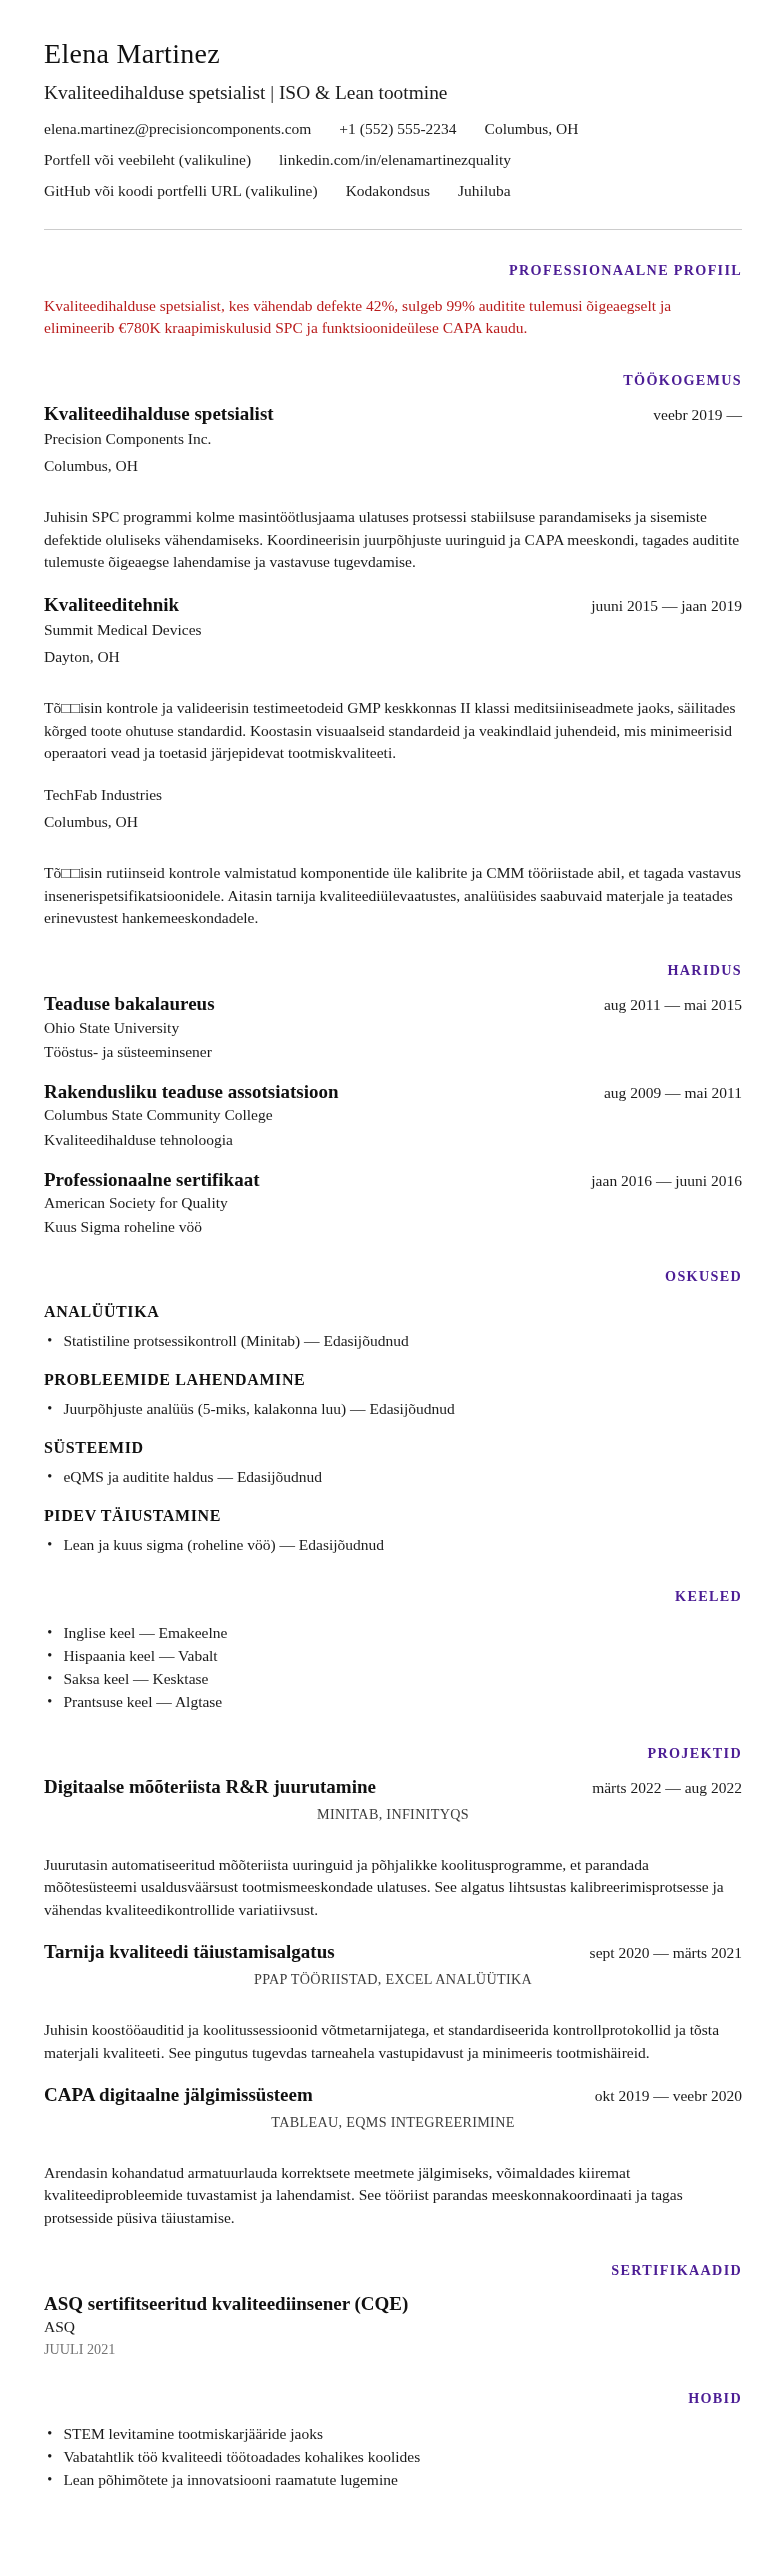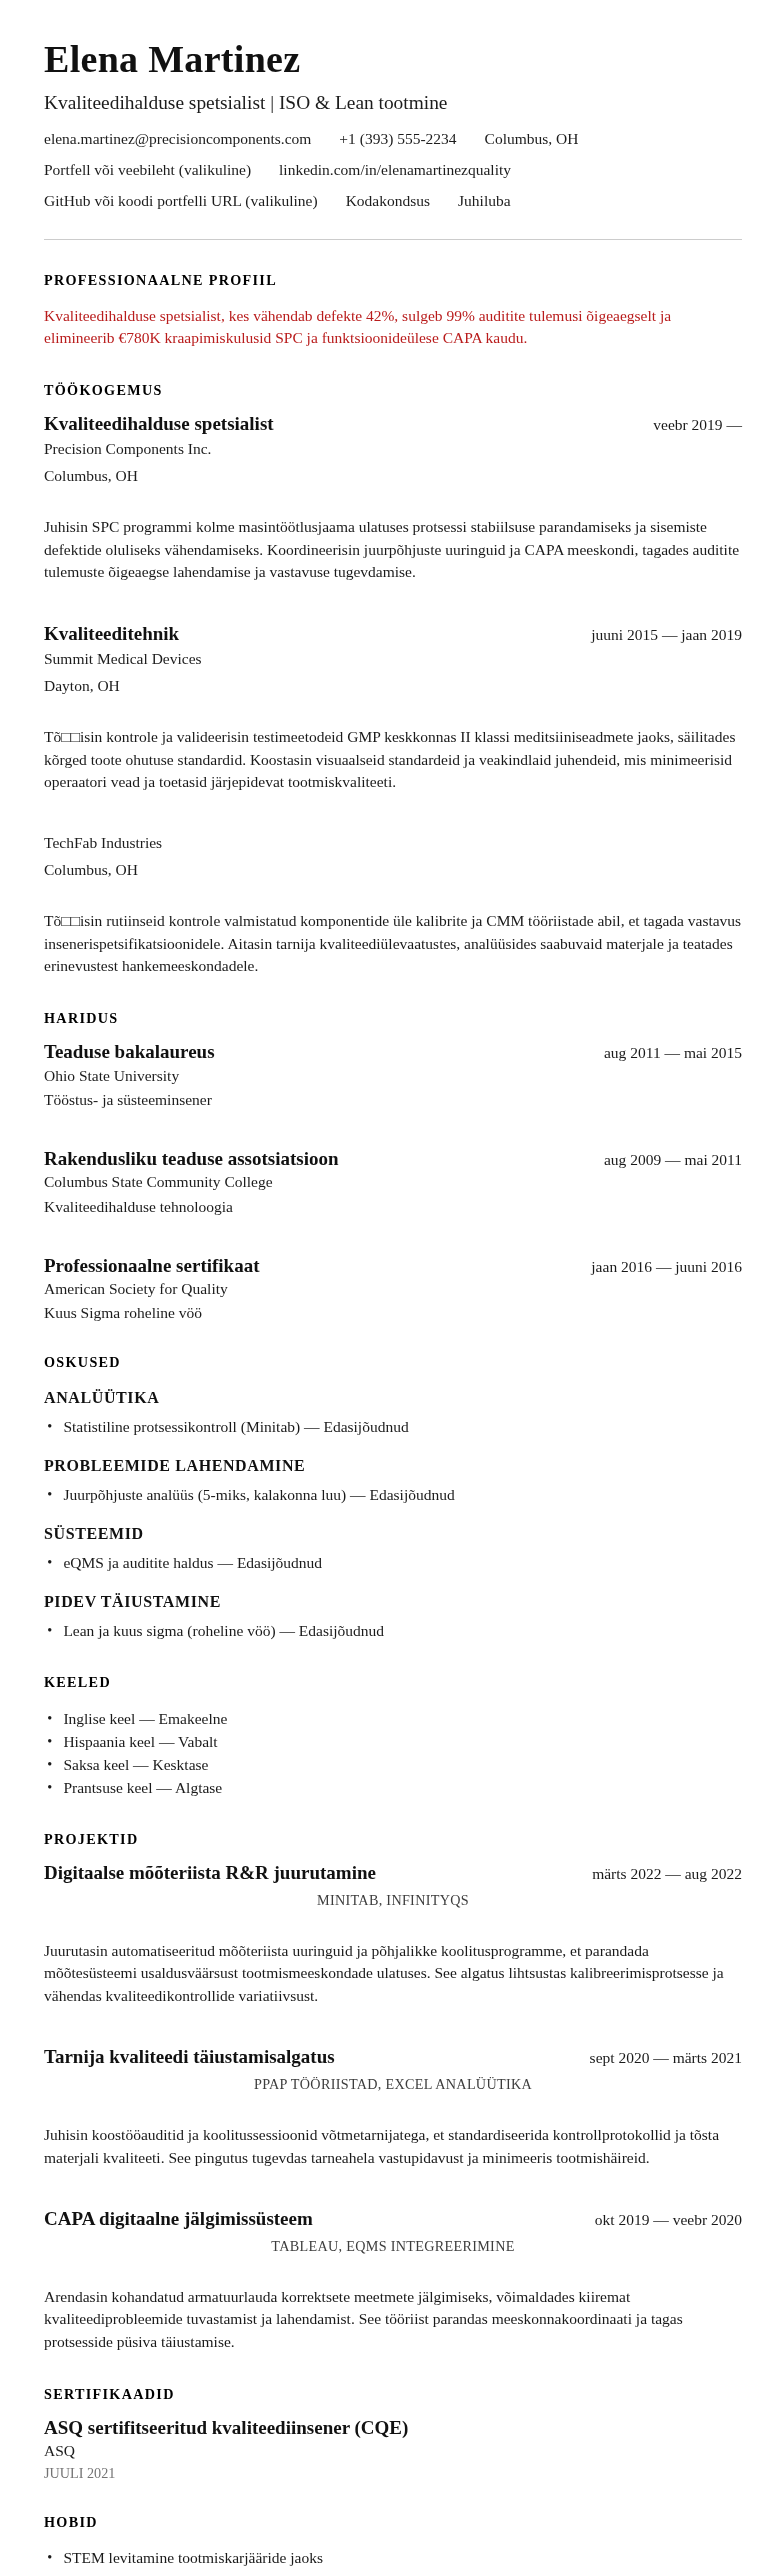--- a/index.html
+++ b/index.html
@@ -16,23 +16,23 @@
   }
   .page {
     box-sizing: border-box;
     width: 776px;
     padding: 40px 34px 26px 44px;
   }
 
   
   .name {
     margin: 0 0 13px 0;
-    font-size: 38px;
+    font-size: 28px;
     line-height: 1.0;
-    font-weight: 700;
+    font-weight: 400;
     color: #111111;
     letter-spacing: 0.3px;
   }
   .subtitle {
     font-size: 19.4px;
     line-height: 1.2;
     color: #1c1c1c;
     margin: 0 0 15.5px 0;
   }
   .contact-row {
@@ -50,34 +50,35 @@
     margin: 29px 0 0 0;
   }
 
   
   .section { margin-top: 32px; }
   .section-heading {
     font-size: 14.2px;
     line-height: 1.2;
     font-weight: 700;
     letter-spacing: 1.3px;
-    color: #000000;
+    color: #4c1d95;
     margin: 0;
+    text-align: right;
   }
   .para {
     font-size: 15.5px;
     line-height: 22.6px;
     margin: 15.5px 0 0 0;
     color: #b91c1c;
     max-width: 699px;
   }
 
   
   .entry { margin-top: 14.2px; }
-  .entry + .entry { margin-top: 39px; }
+  .entry + .entry { margin-top: 20px; }
   .entry-head {
     display: flex;
     justify-content: space-between;
     align-items: baseline;
   }
   .entry-title {
     font-size: 19px;
     line-height: 1.15;
     font-weight: 700;
     color: #111111;
@@ -158,21 +159,21 @@
 <body>
 
 <div class="page">
 
   <header>
     <h1 class="name">Elena Martinez</h1>
     <div class="subtitle">Kvaliteedihalduse spetsialist | ISO &amp; Lean tootmine</div>
 
     <div class="contact-row">
       <span>elena.martinez@precisioncomponents.com</span>
-      <span>+1 (393) 555-2234</span>
+      <span>+1 (552) 555-2234</span>
       <span>Columbus, OH</span>
     </div>
     <div class="contact-row">
       <span>Portfell või veebileht (valikuline)</span>
       <span>linkedin.com/in/elenamartinezquality</span>
     </div>
     <div class="contact-row">
       <span>GitHub või koodi portfelli URL (valikuline)</span>
       <span>Kodakondsus</span>
       <span>Juhiluba</span>

